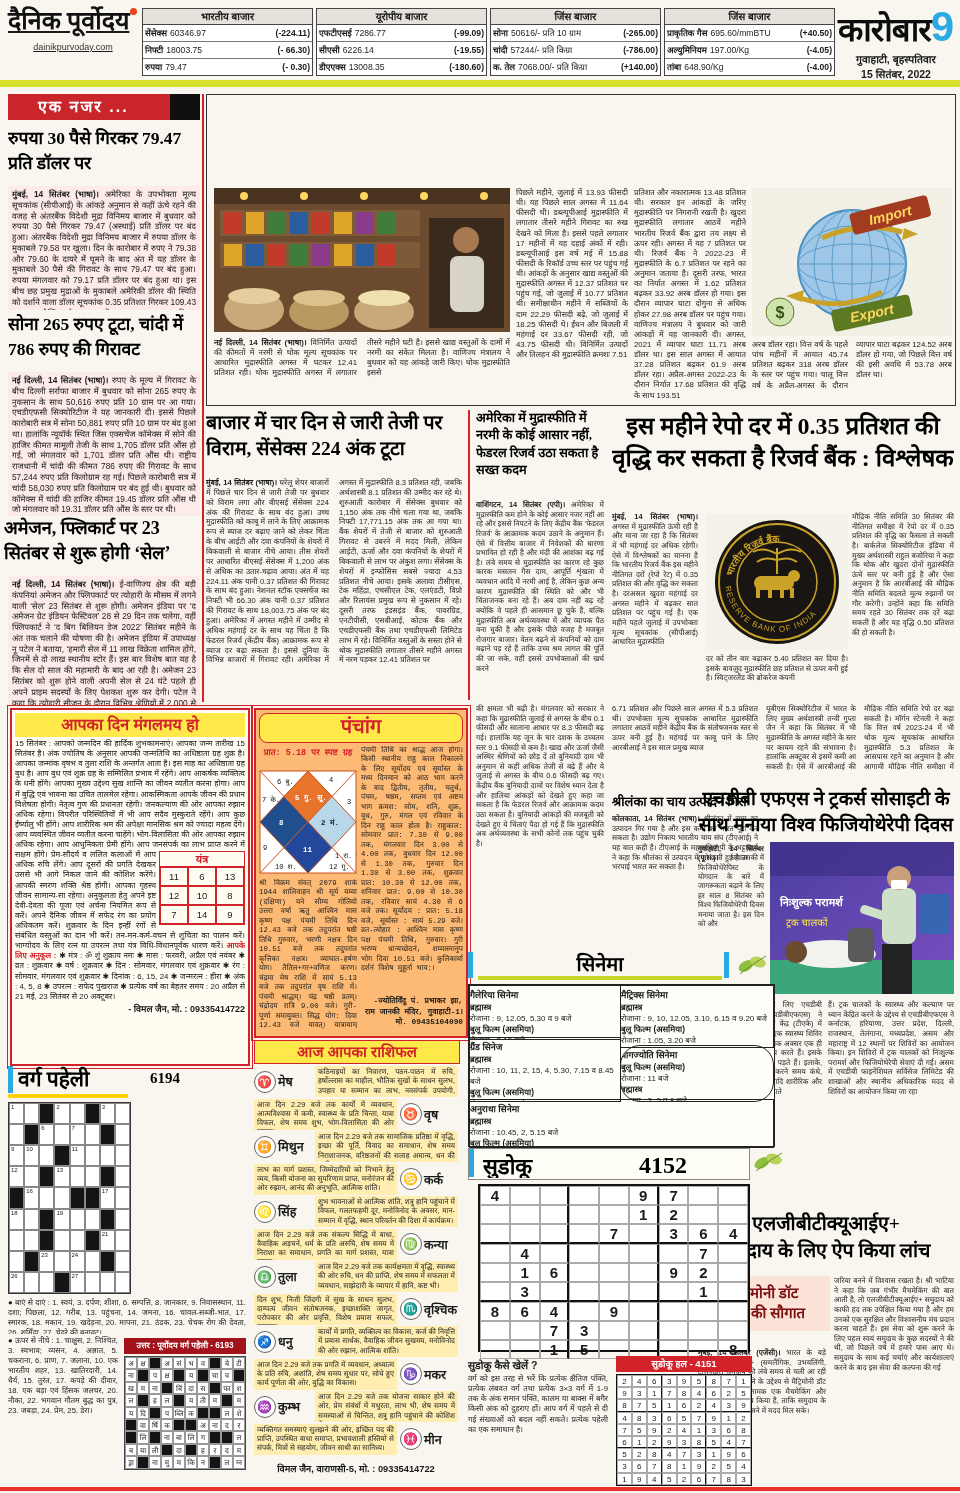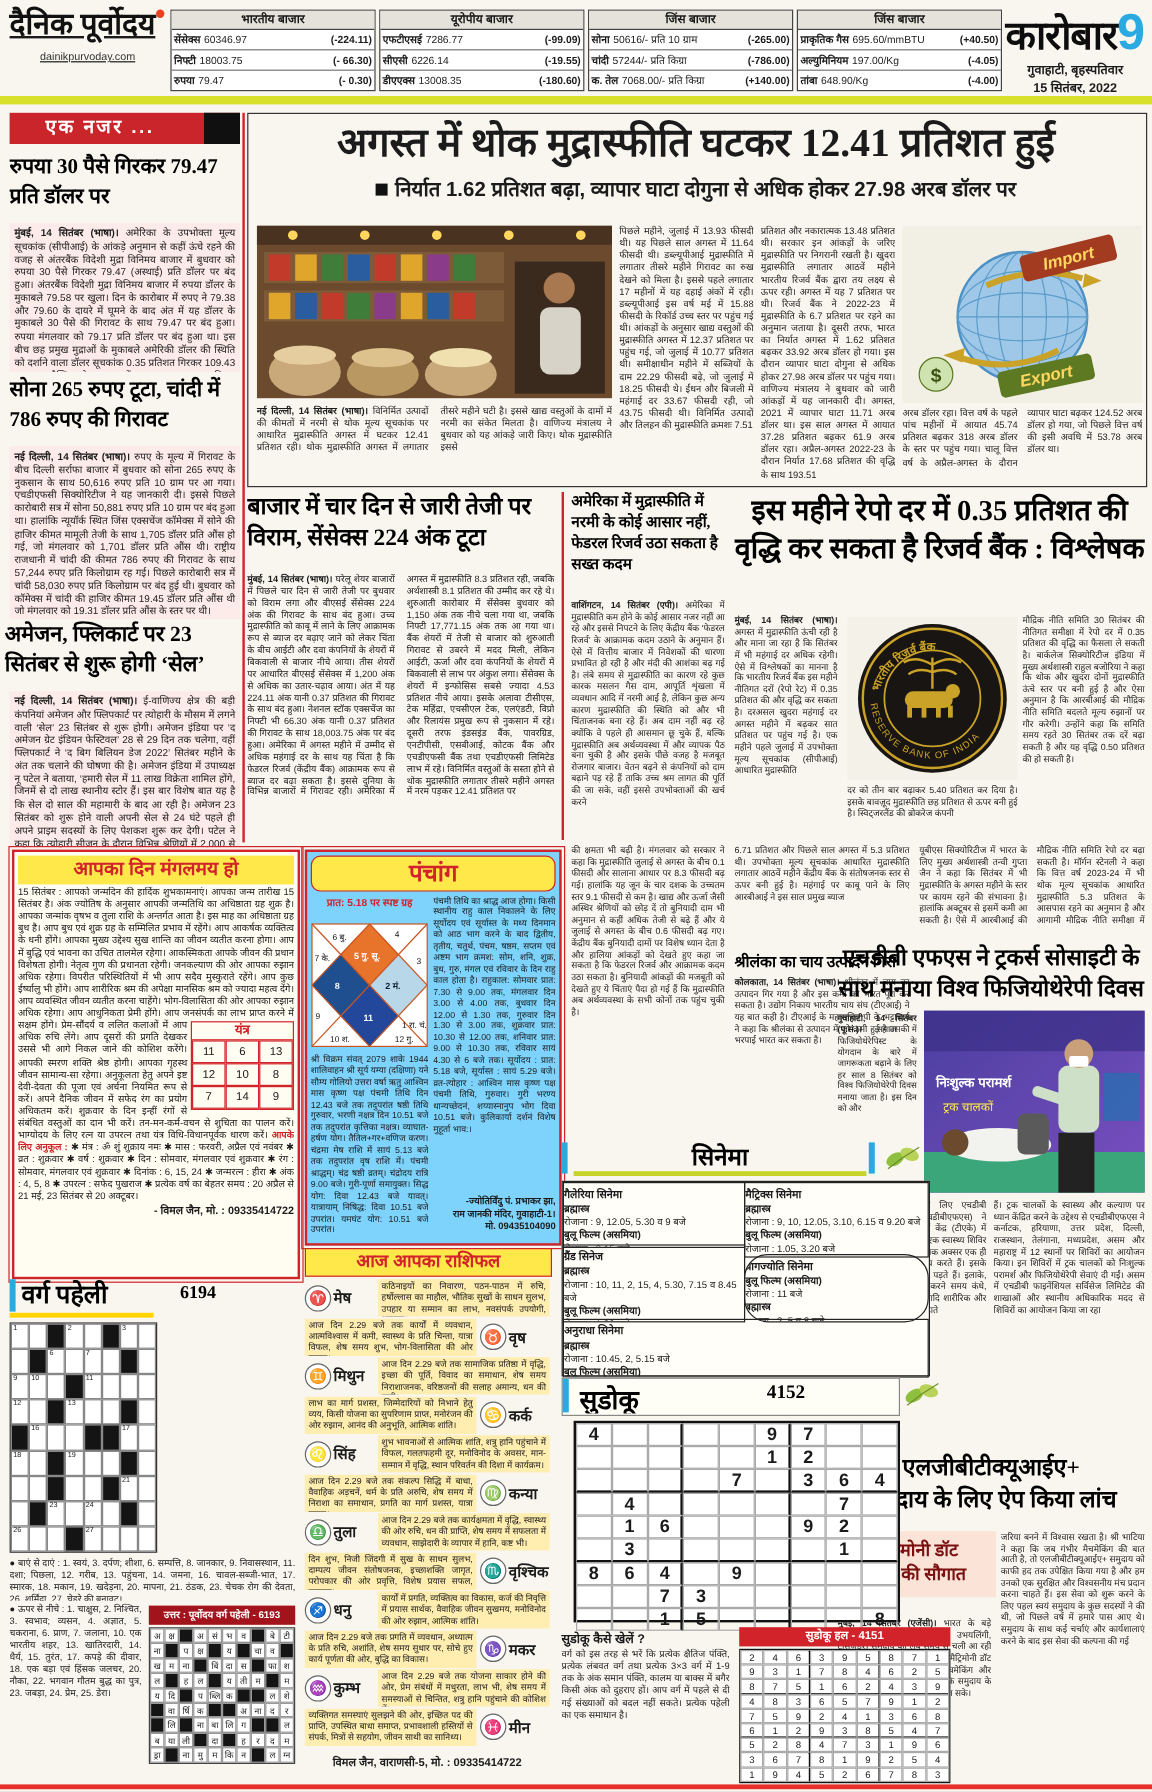--- a/index.html
+++ b/index.html
@@ -47,21 +47,21 @@
   .yunder{position:absolute;height:4px;background:#ffd400;}
   #cw-grid{position:absolute;display:grid;grid-template-columns:repeat(8,1fr);grid-auto-rows:1fr;border:1px solid #333;background:#fff;}
   .cwcell{border:0.5px solid #888;position:relative;}
   .cwcell.blk{background:#141414;}
   .cwnum{position:absolute;left:1px;top:0;font-size:6px;color:#222;}
   .ansbar{background:#a3131c;color:#fff;font-weight:bold;font-size:8.2px;text-align:center;height:16px;line-height:16px;}
   #cw-sol{display:grid;grid-template-columns:repeat(10,1fr);grid-auto-rows:12.4px;border:1px solid #444;background:#fff;margin-top:2px;}
   .scell{border:0.5px solid #999;font-size:7.2px;text-align:center;line-height:12px;overflow:hidden;}
   .scell.blk{background:#141414;}
   
-  .pnbox{border:2px solid #d2232a;outline:1px solid #d2232a;outline-offset:2px;background:#7dd3fc;padding:3px;}
+  .pnbox{border:2px solid #d2232a;outline:1px solid #d2232a;outline-offset:2px;background:#fdba74;padding:3px;font-family:Liberation Mono, monospace;}
   .pnhead{background:#ffe84a;color:#d2232a;font-weight:900;font-size:20px;text-align:center;height:28px;line-height:28px;border:1px solid #d2232a;border-radius:8px;margin-bottom:3px;}
   .pncols{display:flex;gap:4px;}
   .pntxt{font-size:7.3px;line-height:1.3;text-align:justify;}
   .pnnote{color:#d2232a;font-weight:bold;font-size:8.5px;text-align:center;margin-bottom:12px;}
   .pnsign{font-weight:bold;font-size:7.8px;text-align:right;line-height:1.35;}
   
   .rhead{background:#ffe84a;color:#d2232a;font-weight:900;font-size:15px;text-align:center;height:22px;line-height:22px;border:1px solid #d2232a;}
   .zrow{display:flex;gap:3px;height:31px;margin-bottom:1.5px;}
   .zrow.rev{flex-direction:row-reverse;}
   .zic{display:flex;align-items:center;gap:2px;width:58px;flex:none;}
@@ -564,24 +564,20 @@
         <div class="zic">
           <div class="zsym">♓</div>
           <div class="zname">मीन</div>
         </div>
         <div class="ztext">व्यक्तिगत समस्याएं सुलझने की ओर, इच्छित पद की प्राप्ति, उपस्थित बाधा समाप्त, प्रभावशाली हस्तियों से संपर्क, मित्रों से सहयोग, जीवन साथी का सानिध्य।</div>
       </div>
     </div>
   <div class="abs" style="left:254px;top:1462px;width:204px;text-align:center;font-weight:bold;font-size:9.3px;">विमल जैन, वाराणसी-5, मो. : 09335414722</div>
 
   <div class="main-box" style="left:206px;top:94px;width:748px;height:310px;"></div>
-  <div class="abs" style="left:212px;top:100px;width:736px;">
-    <div class="mainhl">अगस्त में थोक मुद्रास्फीति घटकर 12.41 प्रतिशत हुई</div>
-    <div class="subhl"><span class="sq"></span><span>निर्यात 1.62 प्रतिशत बढ़ा, व्यापार घाटा दोगुना से अधिक होकर 27.98 अरब डॉलर पर</span></div>
-  </div>
   <svg class="abs" style="left:214px;top:188px;" width="296" height="144" viewBox="0 0 296 144">
     <rect width="296" height="144" fill="#6b4a2e"></rect>
     <rect y="0" width="296" height="16" fill="#4a3220"></rect>
     <circle cx="30" cy="8" r="4" fill="#ffd75e"></circle>
       <circle cx="90" cy="8" r="4" fill="#ffd75e"></circle>
       <circle cx="150" cy="8" r="4" fill="#ffd75e"></circle>
       <circle cx="210" cy="8" r="4" fill="#ffd75e"></circle>
       <circle cx="270" cy="8" r="4" fill="#ffd75e"></circle>
     <rect x="6" y="22" width="200" height="26" fill="#7d5a38"></rect>
     <rect x="10" y="24" width="18" height="22" fill="#c23b2a"></rect>
@@ -757,21 +753,21 @@
         <div class="cname">अनुराधा सिनेमा</div>
         <div class="cbold">ब्रह्मास्त्र</div>
         <div class="cline">रोजाना : 10.45, 2, 5.15 बजे</div>
         <div class="cbold">बुलू फिल्म (असमिया)</div>
       </div>
   </div>
 
   <div class="sudhead" style="left:468px;top:1148px;width:280px;height:30px;">
     <div class="secbar" style="left:0;top:0;height:28px;"></div>
     <div class="hl" style="left:14px;top:1px;width:130px;height:28px;font-size:22px;">सुडोकू</div>
-    <div class="hl" style="left:170px;top:3px;width:70px;height:26px;font-size:16px;">4152</div>
+    <div class="hl" style="left:170px;top:3px;width:70px;height:26px;font-size:24px;">4152</div>
   </div>
   <svg class="abs" style="left:752px;top:1146px;" width="32" height="30" viewBox="0 0 32 28">
     <ellipse cx="10" cy="16" rx="8" ry="5" fill="#8fbf3f" transform="rotate(-30 10 16)"></ellipse>
     <ellipse cx="22" cy="12" rx="8" ry="5" fill="#b9d35a" transform="rotate(20 22 12)"></ellipse>
     <path d="M4 24 Q16 14 30 6" stroke="#6b8f2a" fill="none"></path>
   </svg>
   <div id="sudoku-grid" style="left:478px;top:1184px;width:268px;height:164px;">
       <div class="sdc">4</div>
       <div class="sdc"></div>
       <div class="sdc br"></div>
@@ -851,21 +847,21 @@
       <div class="sdc"></div>
       <div class="sdc br"></div>
       <div class="sdc"></div>
       <div class="sdc"></div>
       <div class="sdc">8</div>
     </div>
   <div class="abs" style="left:468px;top:1358px;width:140px;">
     <div class="howt">सुडोकू कैसे खेलें ?</div>
     <div class="txt" style="position:static;font-size:7.8px;">वर्ग को इस तरह से भरें कि प्रत्येक क्षैतिज पंक्ति, प्रत्येक लंबवत वर्ग तथा प्रत्येक 3×3 वर्ग में 1-9 तक के अंक समान पंक्ति, कालम या बाक्स में बगैर किसी अंक को दुहराए हों। आप वर्ग में पहले से दी गई संख्याओं को बदल नहीं सकते। प्रत्येक पहेली का एक समाधान है।</div>
   </div>
-  <div class="abs" style="left:616px;top:1356px;width:176px;">
+  <div class="abs" style="left:616px;top:1356px;width:136px;">
     <div class="solbar">सुडोकू हल - 4151</div>
     <div id="sudoku-sol">
         <div class="ssc">2</div>
         <div class="ssc">4</div>
         <div class="ssc br">6</div>
         <div class="ssc">3</div>
         <div class="ssc">9</div>
         <div class="ssc br">5</div>
         <div class="ssc">8</div>
         <div class="ssc">7</div>

